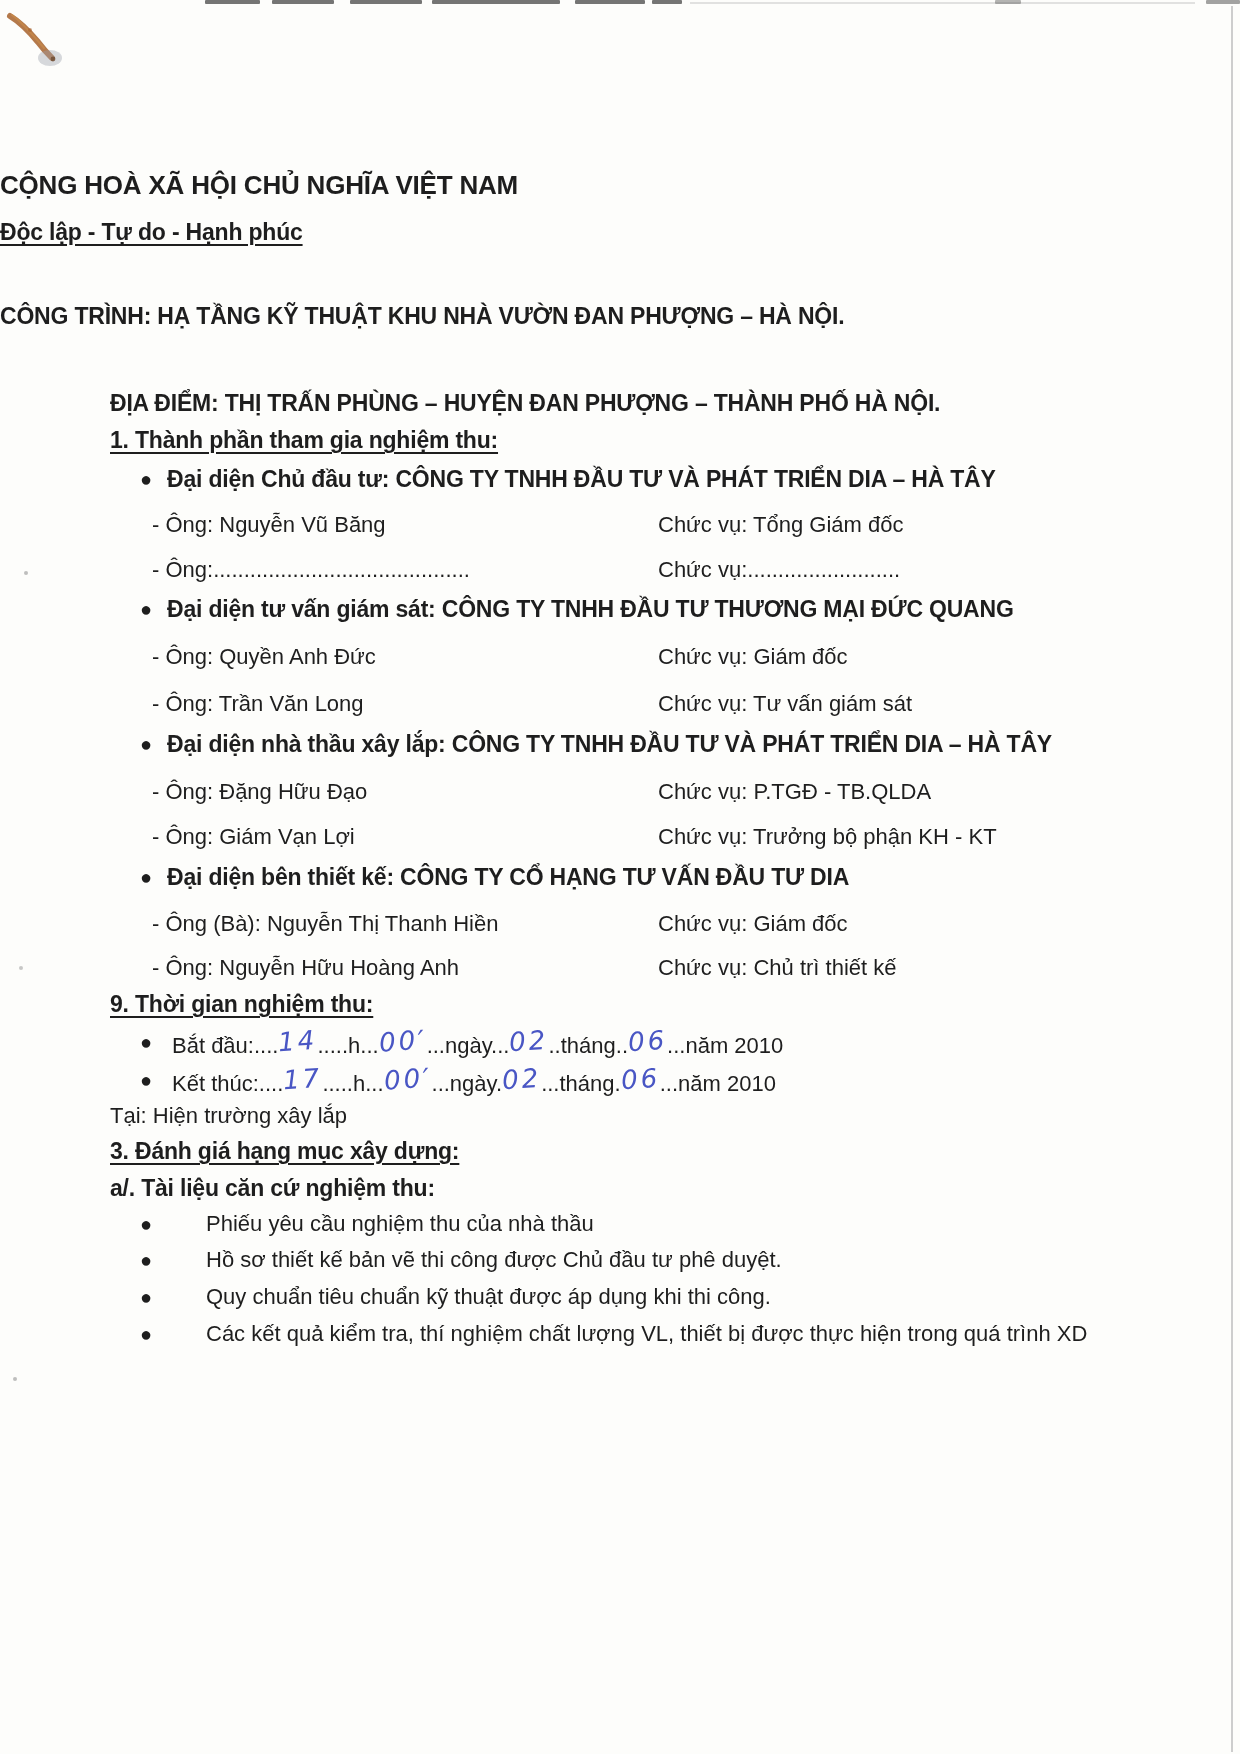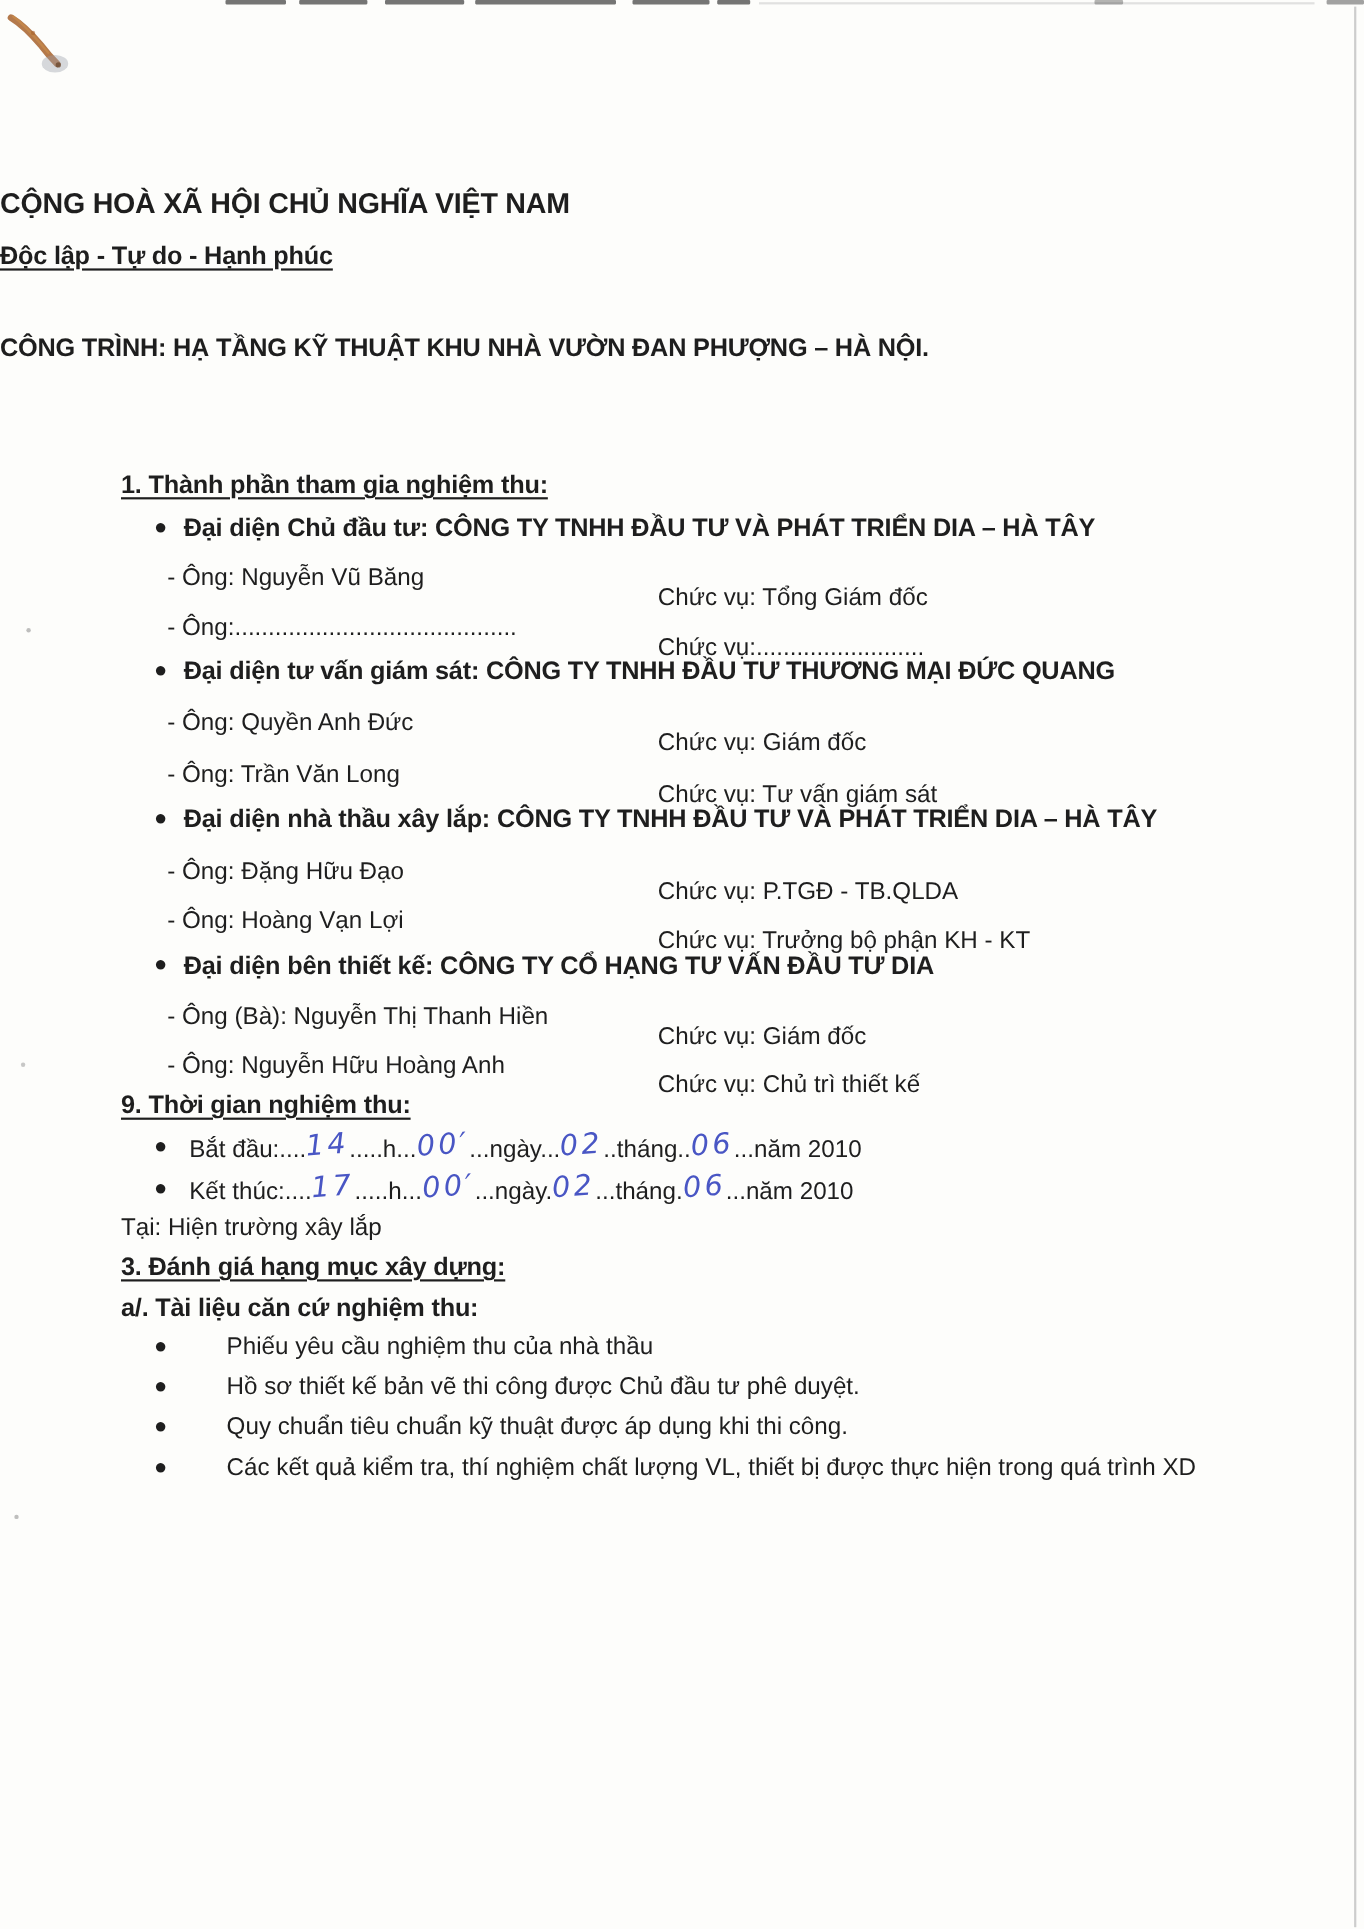--- a/index.html
+++ b/index.html
@@ -14,21 +14,21 @@
   .b{font-weight:bold;letter-spacing:-0.2px;}
   .fs-title{font-size:26px;}
   .fs-h{font-size:23px;}
   .fs-body{font-size:22px;}
   .ul{text-decoration:underline;text-underline-offset:4px;text-decoration-thickness:2px;}
   .left-m{left:110px;}
   .bullet{position:absolute;left:140px;font-size:20px;top:2px;}
   .gtext{position:absolute;left:167px;}
   .btext{position:absolute;left:172px;margin-left:34px;}
   .mname{position:absolute;left:152px;}
-  .mrole{position:absolute;left:598px;margin-top:18px;}
+  .mrole{position:absolute;left:658px;}
   .hand{
     color:#4956c4;font-size:26px;font-style:italic;letter-spacing:3px;
     font-family:"DejaVu Sans",sans-serif;display:inline-block;
     transform:rotate(-4deg);position:relative;top:-3px;font-weight:400;
   }
   .timeparts{position:absolute;left:172px;}
   
   .dash{position:absolute;top:0;height:4px;background:#474747;opacity:.75;border-radius:1px;}
   .faintline{position:absolute;top:2px;height:2px;background:#cfcfcf;opacity:.6;}
   .vline{position:absolute;left:1231px;top:6px;width:2px;height:1746px;background:#c4c4c4;opacity:.85;}
@@ -62,20 +62,21 @@
 
   <div class="speck" style="left:24px;top:571px;background:#8a8a8a;"></div>
   <div class="speck" style="left:19px;top:966px;background:#9a9a9a;"></div>
   <div class="speck" style="left:13px;top:1377px;background:#8a8a8a;"></div>
 
   <div class="row center b fs-title" style="top:170px;">CỘNG HOÀ XÃ HỘI CHỦ NGHĨA VIỆT NAM</div>
   <div class="row center b fs-h" style="top:219px;">
     <span class="ul">Độc lập - Tự do - Hạnh phúc</span>
   </div>
   <div class="row center b fs-h" style="top:303px;">CÔNG TRÌNH: HẠ TẦNG KỸ THUẬT KHU NHÀ VƯỜN ĐAN PHƯỢNG – HÀ NỘI.</div>
+  <div class="row left-m b fs-h" style="top:390px;left:110px;width:1100px;">ĐỊA ĐIỂM: THỊ TRẤN PHÙNG – HUYỆN ĐAN PHƯỢNG – THÀNH PHỐ HÀ NỘI.</div>
 
   <div class="row b fs-h" style="top:427px;left:110px;">
     <span class="ul">1. Thành phần tham gia nghiệm thu:</span>
   </div>
 
   <div class="row" style="top:466px;">
     <span class="bullet">●</span>
     <span class="gtext b fs-h">Đại diện Chủ đầu tư: CÔNG TY TNHH ĐẦU TƯ VÀ PHÁT TRIỂN DIA – HÀ TÂY</span>
   </div>
   <div class="row fs-body" style="top:512px;">
@@ -102,21 +103,21 @@
 
   <div class="row" style="top:731px;">
     <span class="bullet">●</span>
     <span class="gtext b fs-h">Đại diện nhà thầu xây lắp: CÔNG TY TNHH ĐẦU TƯ VÀ PHÁT TRIỂN DIA – HÀ TÂY</span>
   </div>
   <div class="row fs-body" style="top:779px;">
     <span class="mname">- Ông: Đặng Hữu Đạo</span>
     <span class="mrole">Chức vụ: P.TGĐ - TB.QLDA</span>
   </div>
   <div class="row fs-body" style="top:824px;">
-    <span class="mname">- Ông: Hoàng Vạn Lợi</span>
+    <span class="mname">- Ông: Giám Vạn Lợi</span>
     <span class="mrole">Chức vụ: Trưởng bộ phận KH - KT</span>
   </div>
 
   <div class="row" style="top:864px;">
     <span class="bullet">●</span>
     <span class="gtext b fs-h">Đại diện bên thiết kế: CÔNG TY CỔ HẠNG TƯ VẤN ĐẦU TƯ DIA</span>
   </div>
   <div class="row fs-body" style="top:911px;">
     <span class="mname">- Ông (Bà): Nguyễn Thị Thanh Hiền</span>
     <span class="mrole">Chức vụ: Giám đốc</span>

